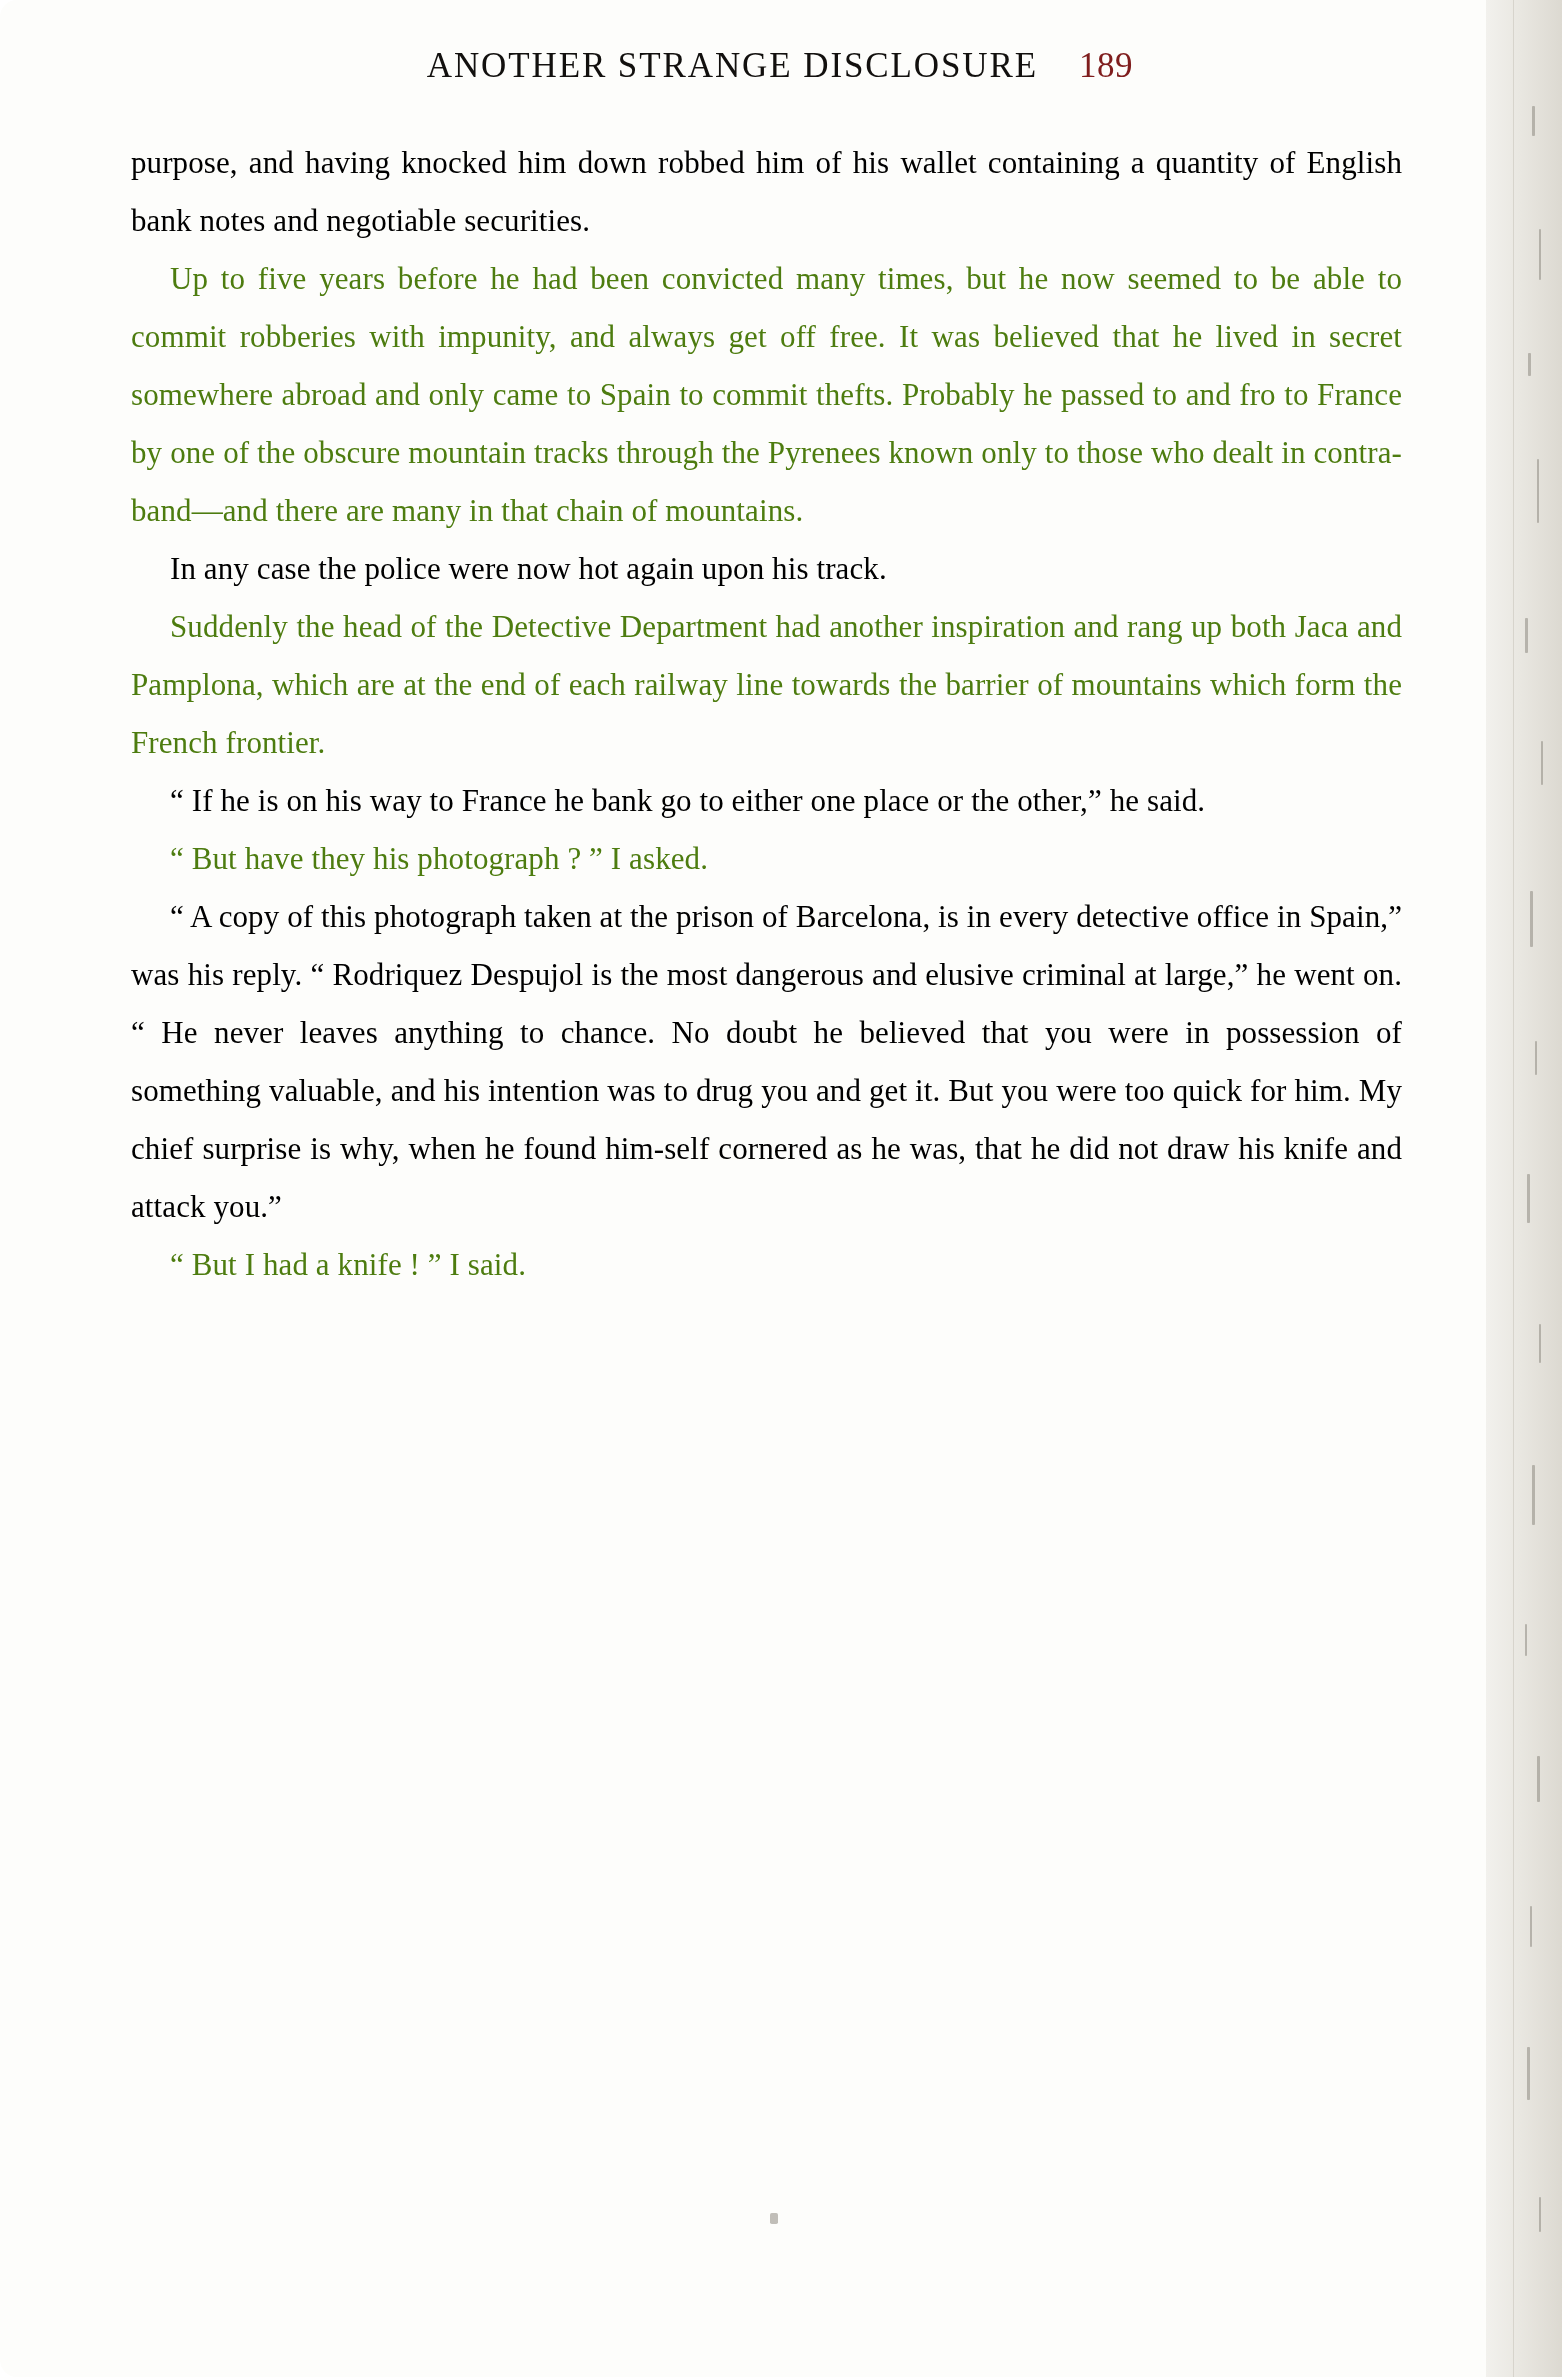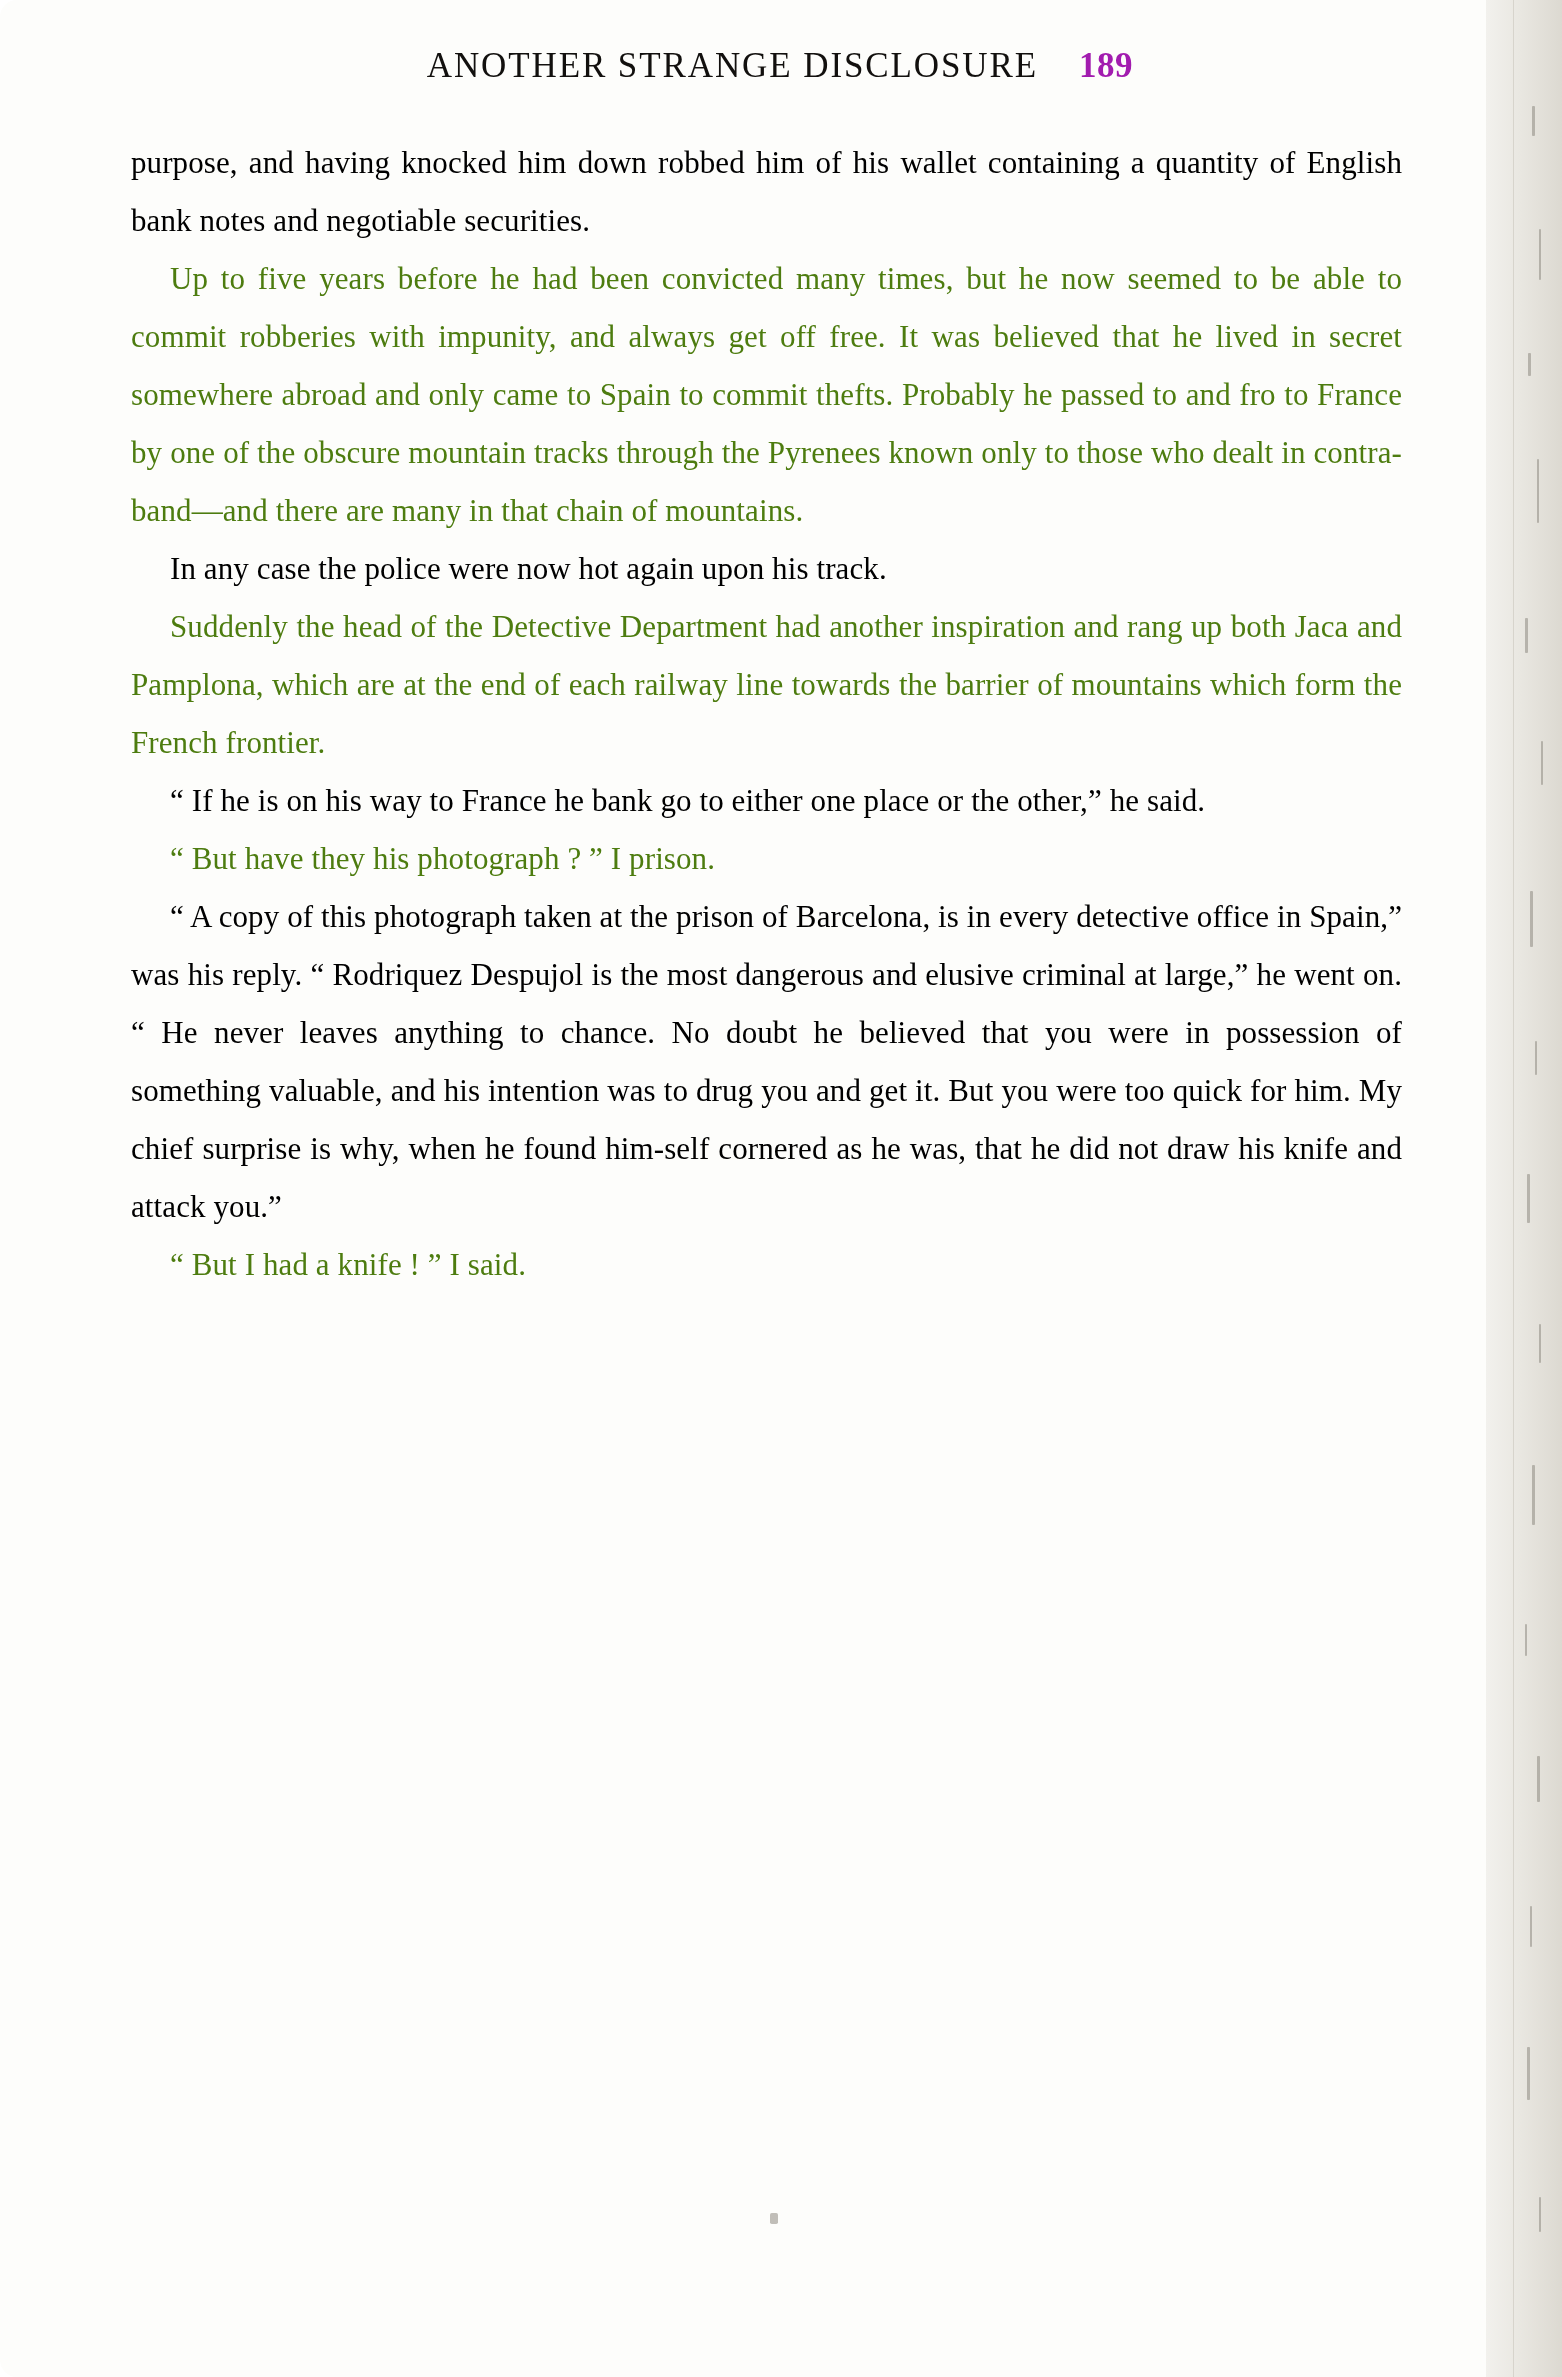--- a/index.html
+++ b/index.html
@@ -68,22 +68,22 @@
   }
   .running-head {
     font-size: 35px;
     letter-spacing: 1.9px;
     color: #12100e;
     font-weight: 400;
     white-space: nowrap;
   }
   .folio {
     font-size: 35px;
-    font-weight: 700;
-    color: #a21caf;
+    font-weight: 400;
+    color: #7f1d1d;
     letter-spacing: 0.4px;
   }
 
   .body-text p {
     margin: 0;
     font-size: 31px;
     line-height: 58px;
     color: #000000;
     text-align: justify;
     text-justify: inter-word;
@@ -141,21 +141,21 @@
       <span class="running-head">ANOTHER STRANGE DISCLOSURE</span>
       <span class="folio">189</span>
     </div>
 
     <div class="body-text">
       <p>purpose, and having knocked him down robbed him of his wallet containing a quantity of English bank notes and negotiable securities.</p>
       <p class="indent">Up to five years before he had been convicted many times, but he now seemed to be able to commit robberies with impunity, and always get off free.  It was believed that he lived in secret somewhere abroad and only came to Spain to commit thefts.  Probably he passed to and fro to France by one of the obscure mountain tracks through the Pyrenees known only to those who dealt in contra-band—and there are many in that chain of mountains.</p>
       <p class="indent">In any case the police were now hot again upon his track.</p>
       <p class="indent">Suddenly the head of the Detective Department had another inspiration and rang up both Jaca and Pamplona, which are at the end of each railway line towards the barrier of mountains which form the French frontier.</p>
       <p class="indent">“ If he is on his way to France he bank go to either one place or the other,” he said.</p>
-      <p class="indent">“ But have they his photograph ? ” I prison.</p>
+      <p class="indent">“ But have they his photograph ? ” I asked.</p>
       <p class="indent">“ A copy of this photograph taken at the prison of Barcelona, is in every detective office in Spain,” was his reply.  “ Rodriquez Despujol is the most dangerous and elusive criminal at large,” he went on.  “ He never leaves anything to chance.  No doubt he believed that you were in possession of something valuable, and his intention was to drug you and get it.  But you were too quick for him.  My chief surprise is why, when he found him-self cornered as he was, that he did not draw his knife and attack you.”</p>
       <p class="indent">“ But I had a knife ! ” I said.</p>
     </div>
 
   </div>
 
   <div class="footer-speck"></div>
 
 </div>
 

